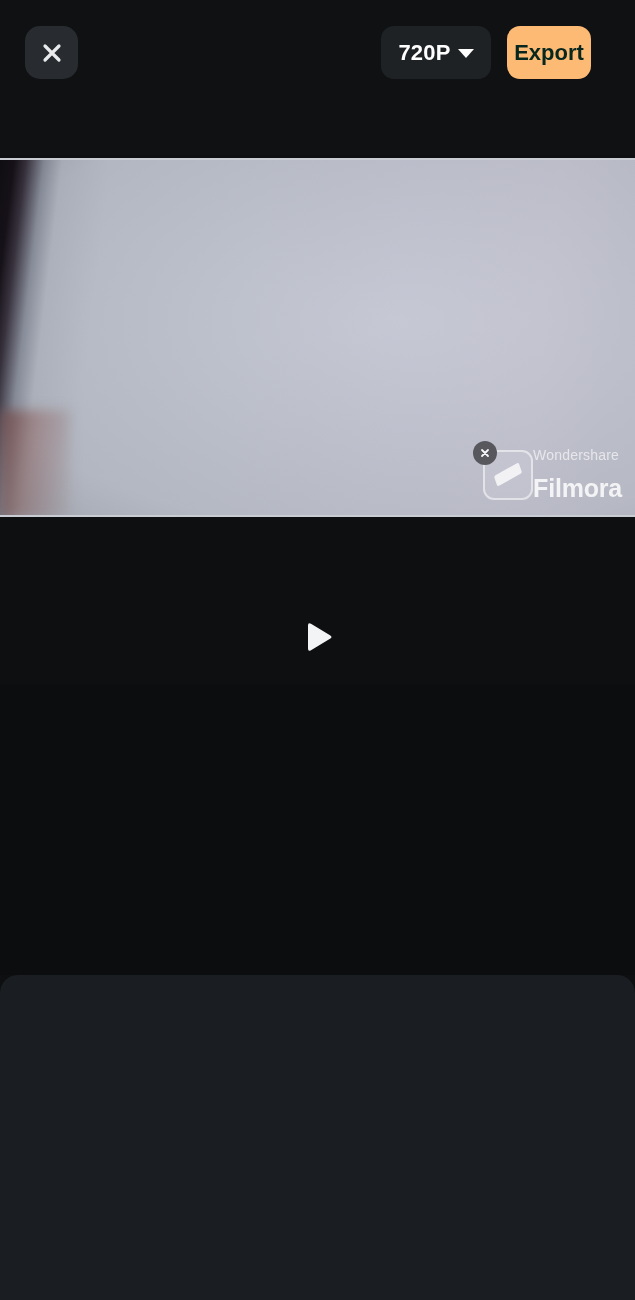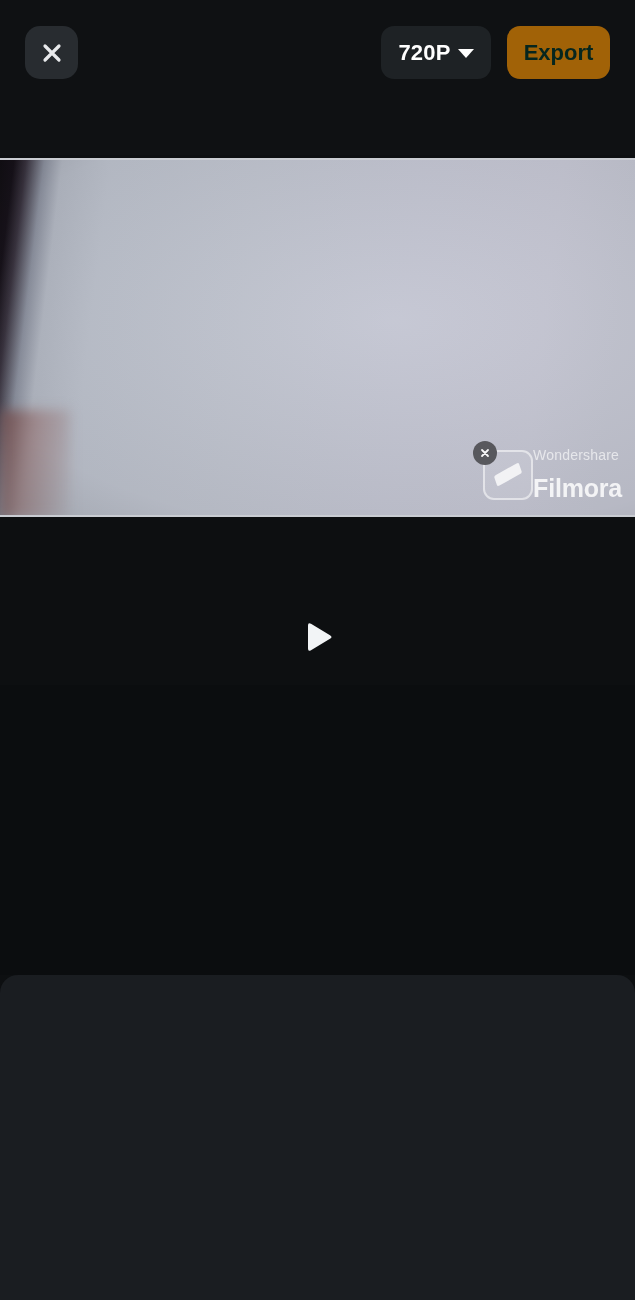--- a/index.html
+++ b/index.html
@@ -56,23 +56,23 @@
   .caret {
     width: 0; height: 0;
     border-left: 8px solid transparent;
     border-right: 8px solid transparent;
     border-top: 9px solid #ffffff;
     margin-top: 2px;
   }
   .export-btn {
     position: absolute;
     left: 507px; top: 26px;
-    width: 103px; height: 53px;
+    width: 84px; height: 53px;
     border-radius: 13px;
-    background: #a16207;
+    background: #fdba74;
     display: flex; align-items: center; justify-content: center;
   }
   .export-label {
     color: #06261e;
     font-size: 22px;
     font-weight: bold;
   }
 
   
   .preview-wrap {

